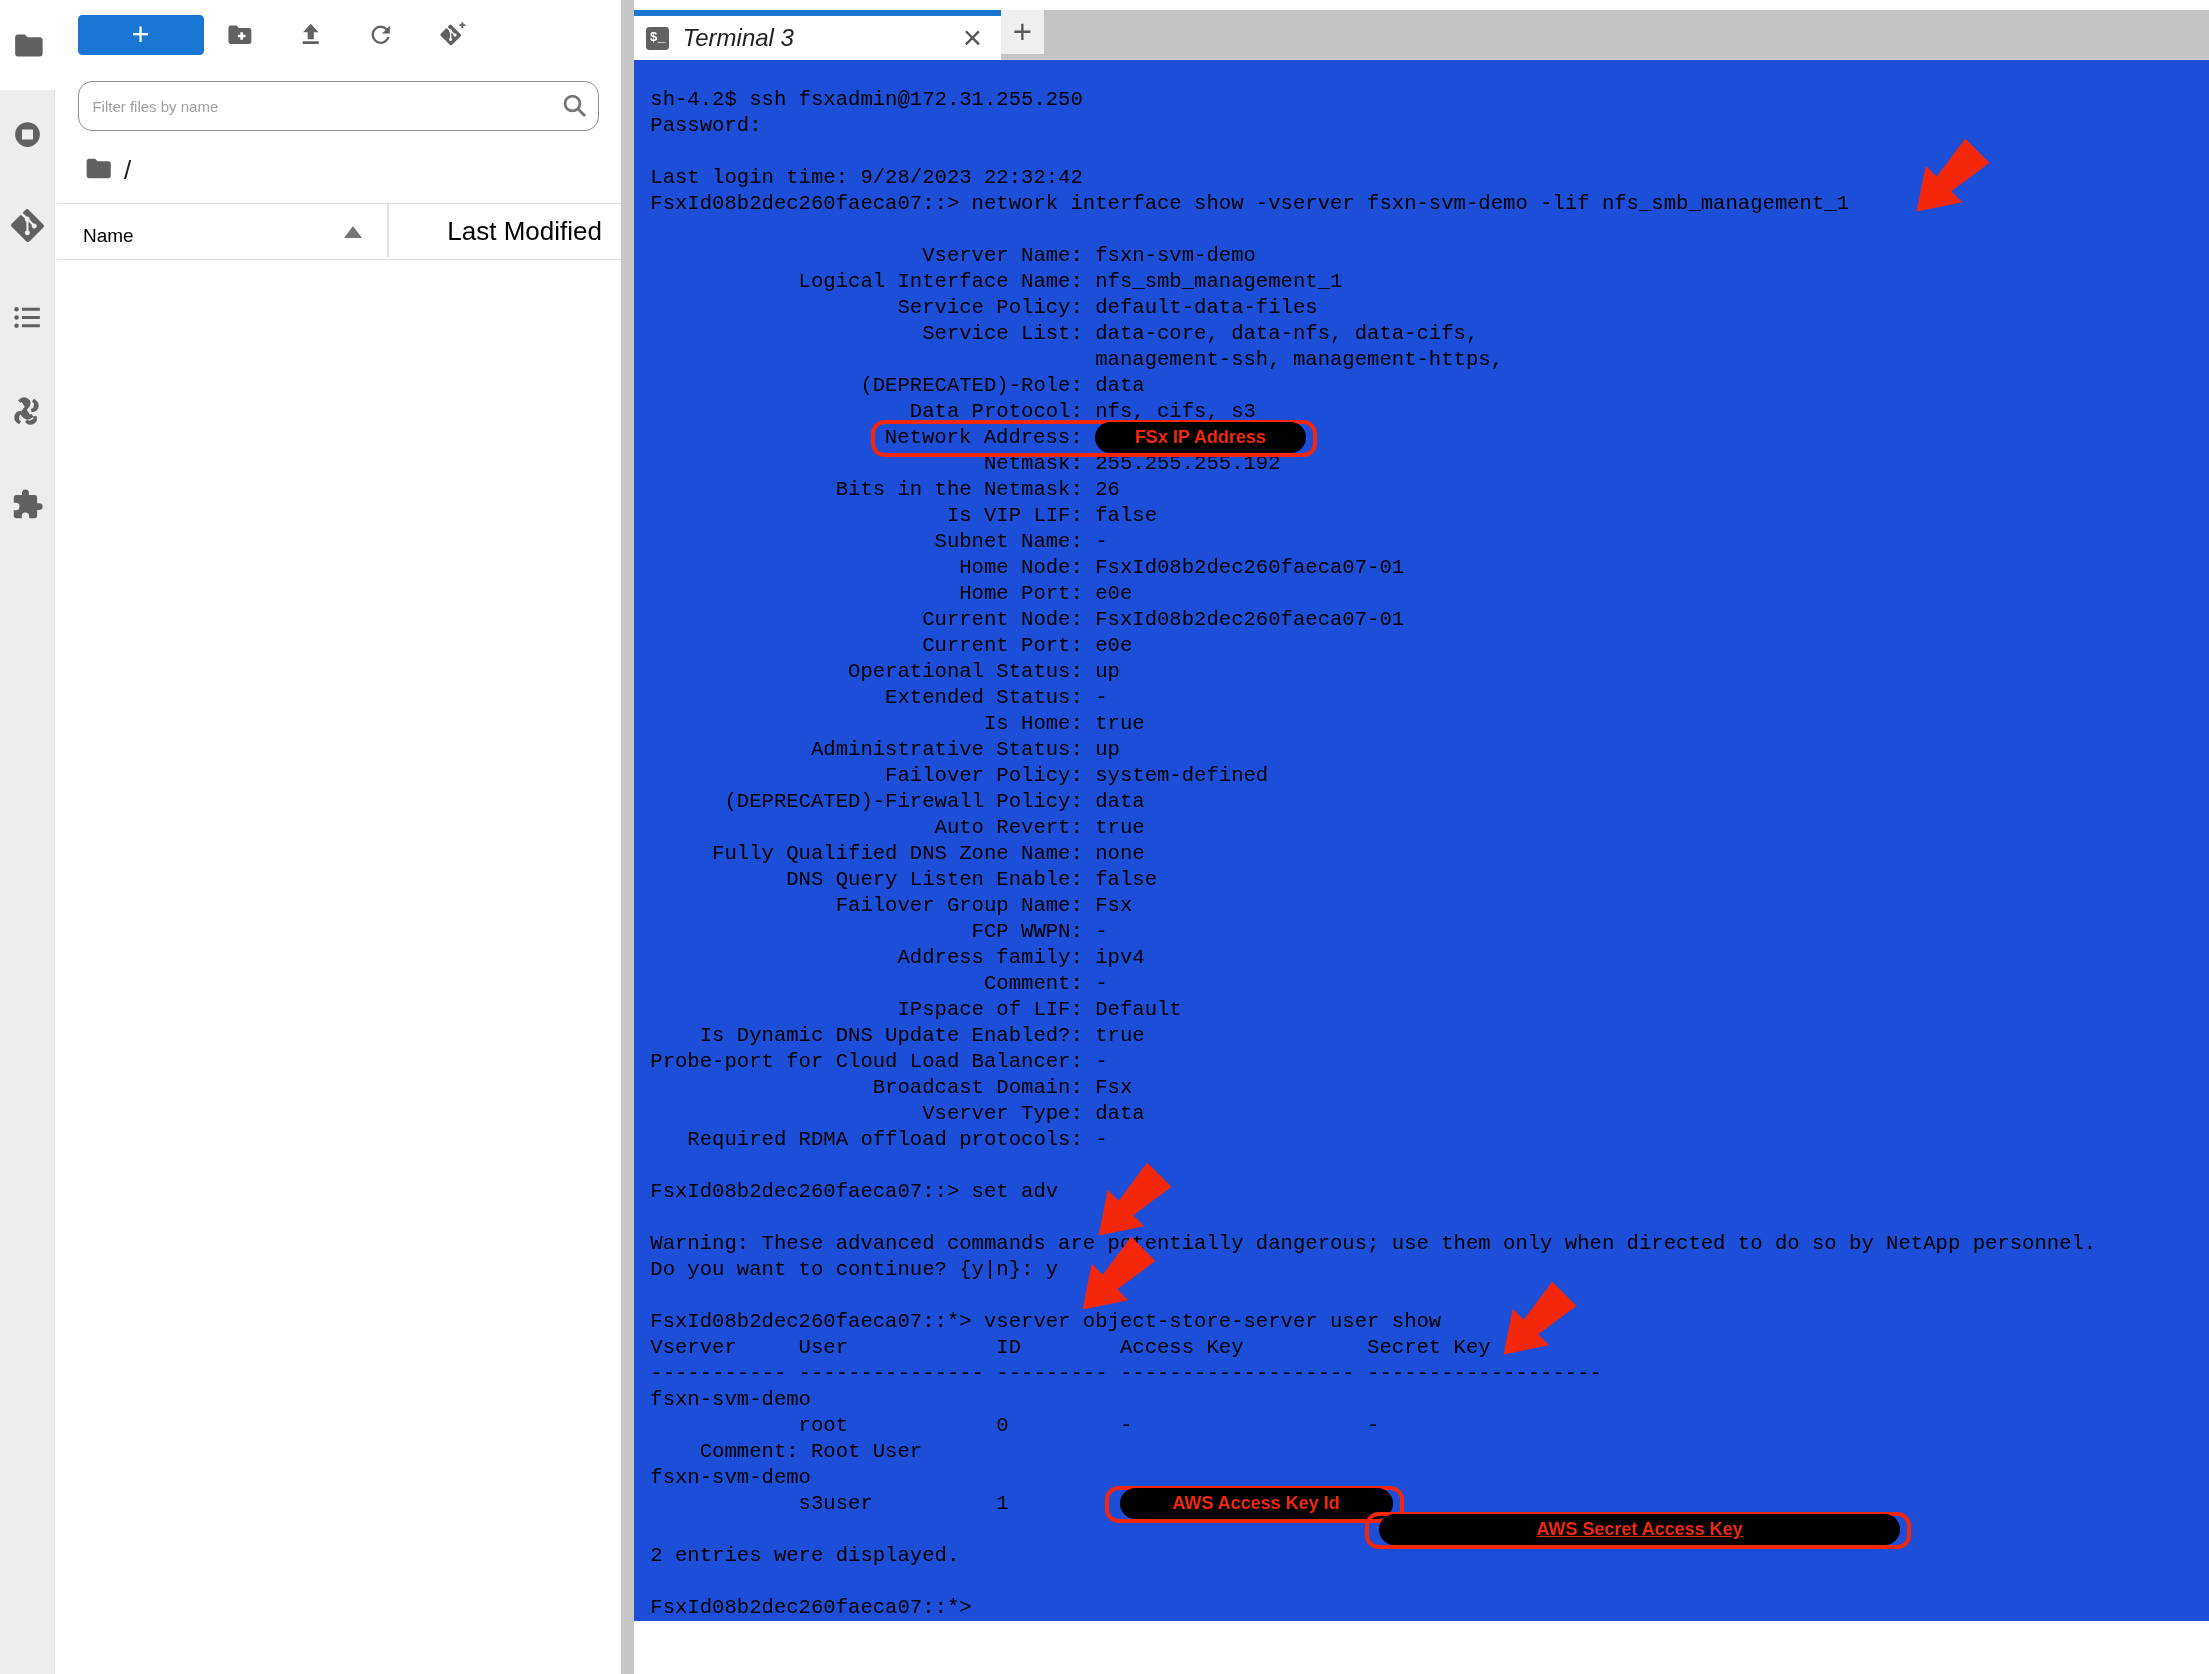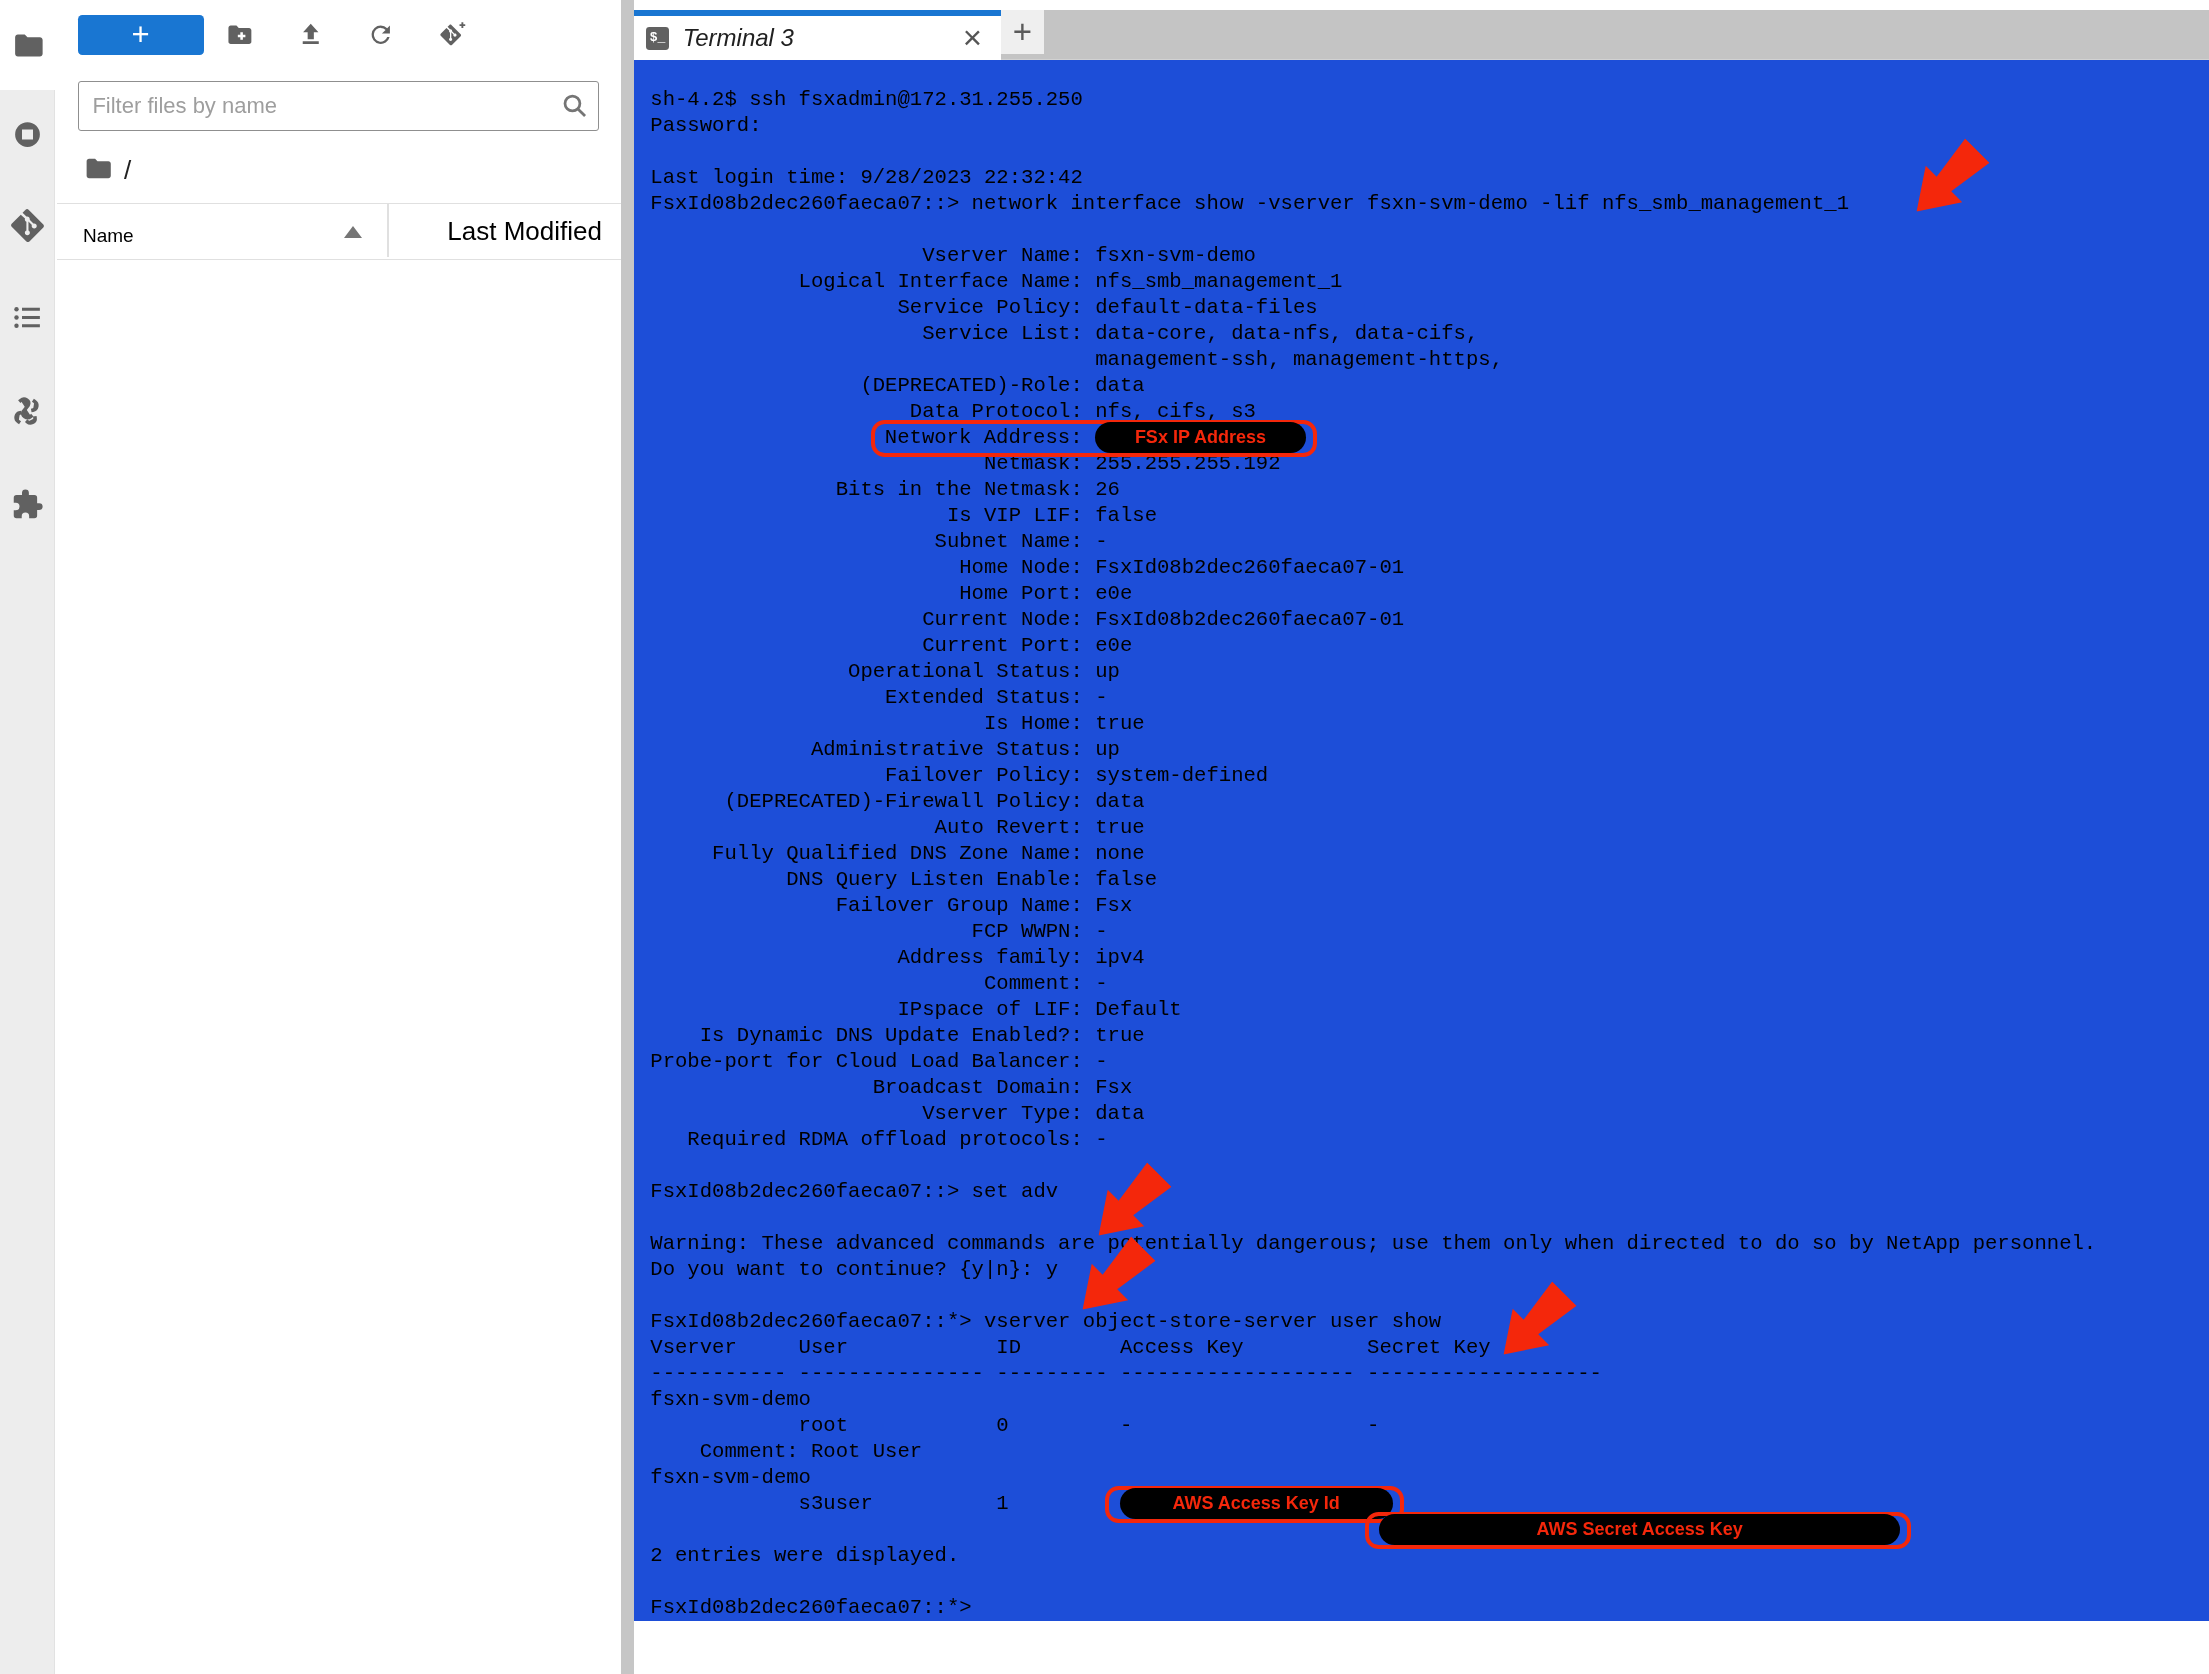--- a/index.html
+++ b/index.html
@@ -20,22 +20,22 @@
   .filebrowser{position:absolute; left:57px; top:0; width:564px; height:1674px; background:#fff;}
   .fb-toolbar{position:relative; height:74px;}
   .newlauncher{position:absolute; left:20.6px; top:14.6px; width:126px; height:40px;
     background:var(--blue); border:none; border-radius:4.3px; color:#fff; font-size:31px;
     line-height:34px; cursor:pointer;}
   .tbtn{position:absolute; top:19px; width:38px; height:34px; background:none; border:none;
     display:flex; align-items:center; justify-content:center; cursor:pointer;}
   .tbtn svg{width:27.5px; height:27.5px; fill:var(--icon);}
   .tb-newfolder{left:163px;} .tb-upload{left:235px;} .tb-refresh{left:305px;} .tb-gitclone{left:377px;}
   .fb-searchwrap{position:absolute; left:20.6px; top:81px; width:521px; height:50px;}
-  .fb-search{width:100%; height:100%; border:1.7px solid #8f8f8f; border-radius:3px;
-    font-size:22px; padding:0 48px 0 13.8px; color:#8b5cf6; font-family:"Liberation Sans",sans-serif;}
+  .fb-search{width:100%; height:100%; border:1.7px solid #8f8f8f; border-radius:14px;
+    font-size:15px; padding:0 48px 0 13.8px; color:#8b5cf6; font-family:"Liberation Sans",sans-serif;}
   .fb-search::placeholder{color:#9e9e9e;}
   .searchicon{position:absolute; right:10.3px; top:11.2px; width:27.5px; height:27.5px; fill:none;
     stroke:#757575; stroke-width:2.4;}
   .fb-crumbs{position:absolute; left:26px; top:151px; height:38px; display:flex;
     align-items:center; gap:12px;}
   .fb-crumbs svg{width:29px; height:29px; fill:var(--icon);}
   .crumb-root{font-size:26px; color:#212121;}
   .fb-header{position:absolute; left:0; top:203px; width:564px; height:57px;
     border-top:1.7px solid #e0e0e0; border-bottom:1.7px solid #e0e0e0; display:flex; align-items:center;}
   .fb-col-name{position:absolute; left:26px; font-size:19px; color:#000;margin-top:8px;}
@@ -241,21 +241,21 @@
           <div class="tline">Do you want to continue? {y|n}: y</div>
           <div class="tline"></div>
           <div class="tline">FsxId08b2dec260faeca07::*&gt; vserver object-store-server user show</div>
           <div class="tline">Vserver     User            ID        Access Key          Secret Key</div>
           <div class="tline">----------- --------------- --------- ------------------- -------------------</div>
           <div class="tline">fsxn-svm-demo</div>
           <div class="tline">            root            0         -                   -</div>
           <div class="tline">    Comment: Root User</div>
           <div class="tline">fsxn-svm-demo</div>
           <div class="tline">            s3user          1         <span class="redbox"><span class="pill" style="width: 273px;">AWS Access Key Id</span></span></div>
-          <div class="tline">                                                           <span class="redbox"><span class="pill" style="width: 521px;">AWS Secret Access Key</span></span></div>
+          <div class="tline">                                                           <span class="redbox"><span class="pill" style="width: 521px; text-decoration: underline;">AWS Secret Access Key</span></span></div>
           <div class="tline">2 entries were displayed.</div>
           <div class="tline"></div>
           <div class="tline">FsxId08b2dec260faeca07::*&gt;</div>
         </div>
     </div>
   </main>
 
   <div class="arrow arrow1">
     <svg viewBox="0 0 60 100">
         <polygon points="30,100 0,55 18,55 10,0 50,0 42,55 60,55"></polygon>

